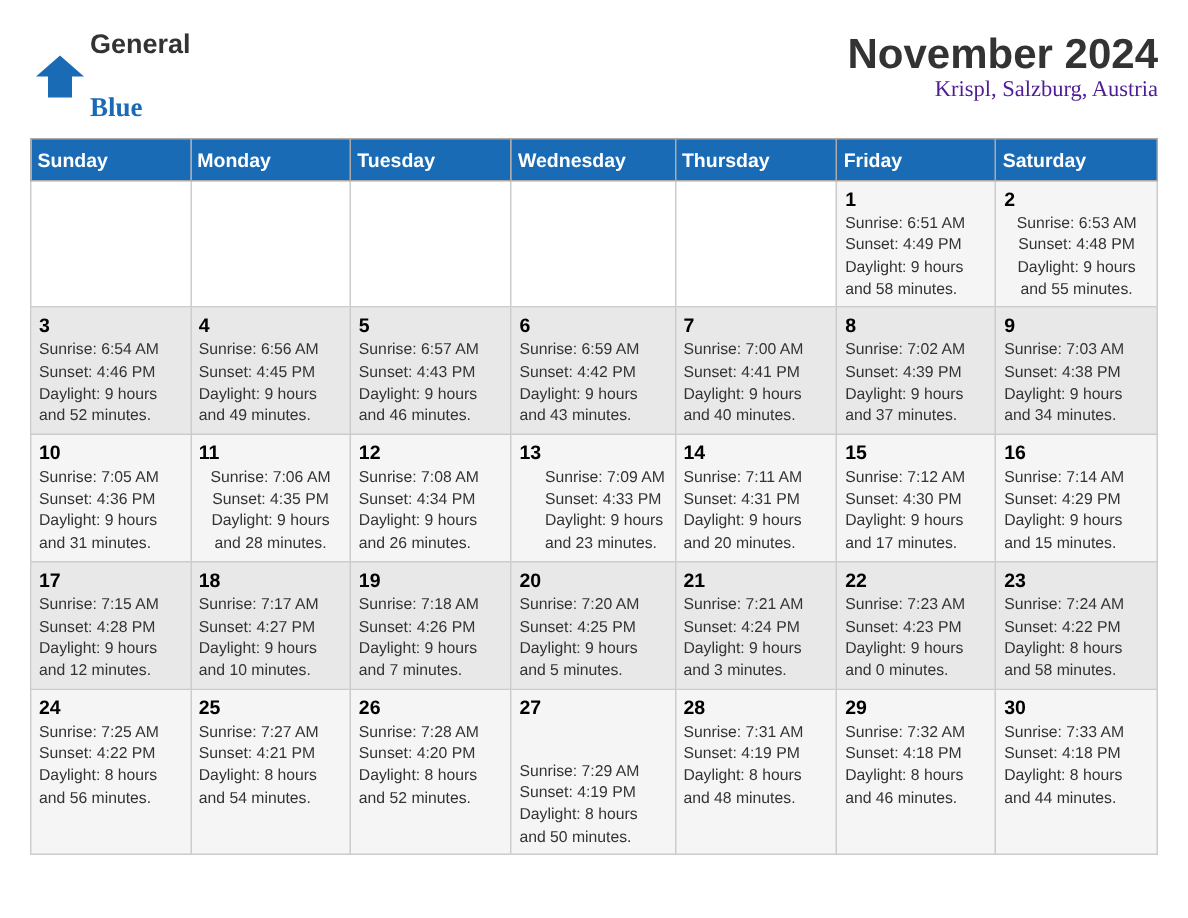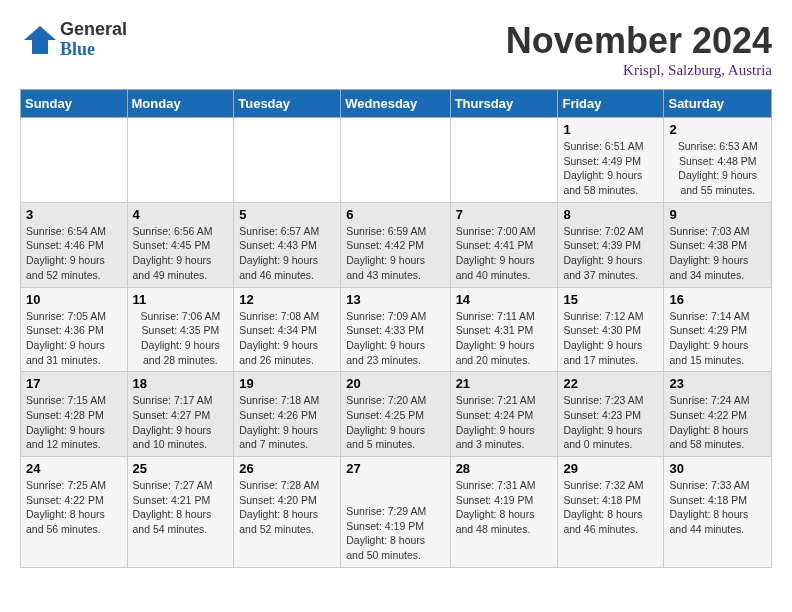--- a/index.html
+++ b/index.html
@@ -17,20 +17,21 @@
       margin-bottom: 10px;
     }
     .logo {
       display: flex;
       align-items: center;
     }
     .logo-text {
       display: flex;
       flex-direction: column;
       line-height: 1.1;
+      gap: 22px;
     }
     .logo-general {
       font-size: 18px;
       font-weight: bold;
       color: #333;
     }
     .logo-blue {
       font-size: 18px;
       font-weight: bold;
       color: #1a6bb5;
@@ -38,21 +39,21 @@
     }
     .logo-icon {
       width: 36px;
       height: 36px;
       margin-right: 4px;
     }
     .title-area {
       text-align: right;
     }
     .month-title {
-      font-size: 36px;
+      font-size: 28px;
       font-weight: bold;
       color: #333;
     }
     .subtitle {
       font-size: 15px;
       color: #4c1d95;
       font-family: Liberation Serif, serif;
     }
     table {
       width: 100%;
@@ -207,21 +208,21 @@
 Daylight: 9 hours and 28 minutes.</div>
         </td>
         <td>
           <span class="day-num">12</span>
           <div class="day-detail" style="white-space: pre-line;">Sunrise: 7:08 AM
 Sunset: 4:34 PM
 Daylight: 9 hours and 26 minutes.</div>
         </td>
         <td>
           <span class="day-num">13</span>
-          <div class="day-detail" style="white-space: pre-line;">Sunrise: 7:09 AM
+          <div class="day-detail" style="white-space: pre-line; margin-left: 17px;">Sunrise: 7:09 AM
 Sunset: 4:33 PM
 Daylight: 9 hours and 23 minutes.</div>
         </td>
         <td>
           <span class="day-num">14</span>
           <div class="day-detail" style="white-space: pre-line;">Sunrise: 7:11 AM
 Sunset: 4:31 PM
 Daylight: 9 hours and 20 minutes.</div>
         </td>
         <td>

